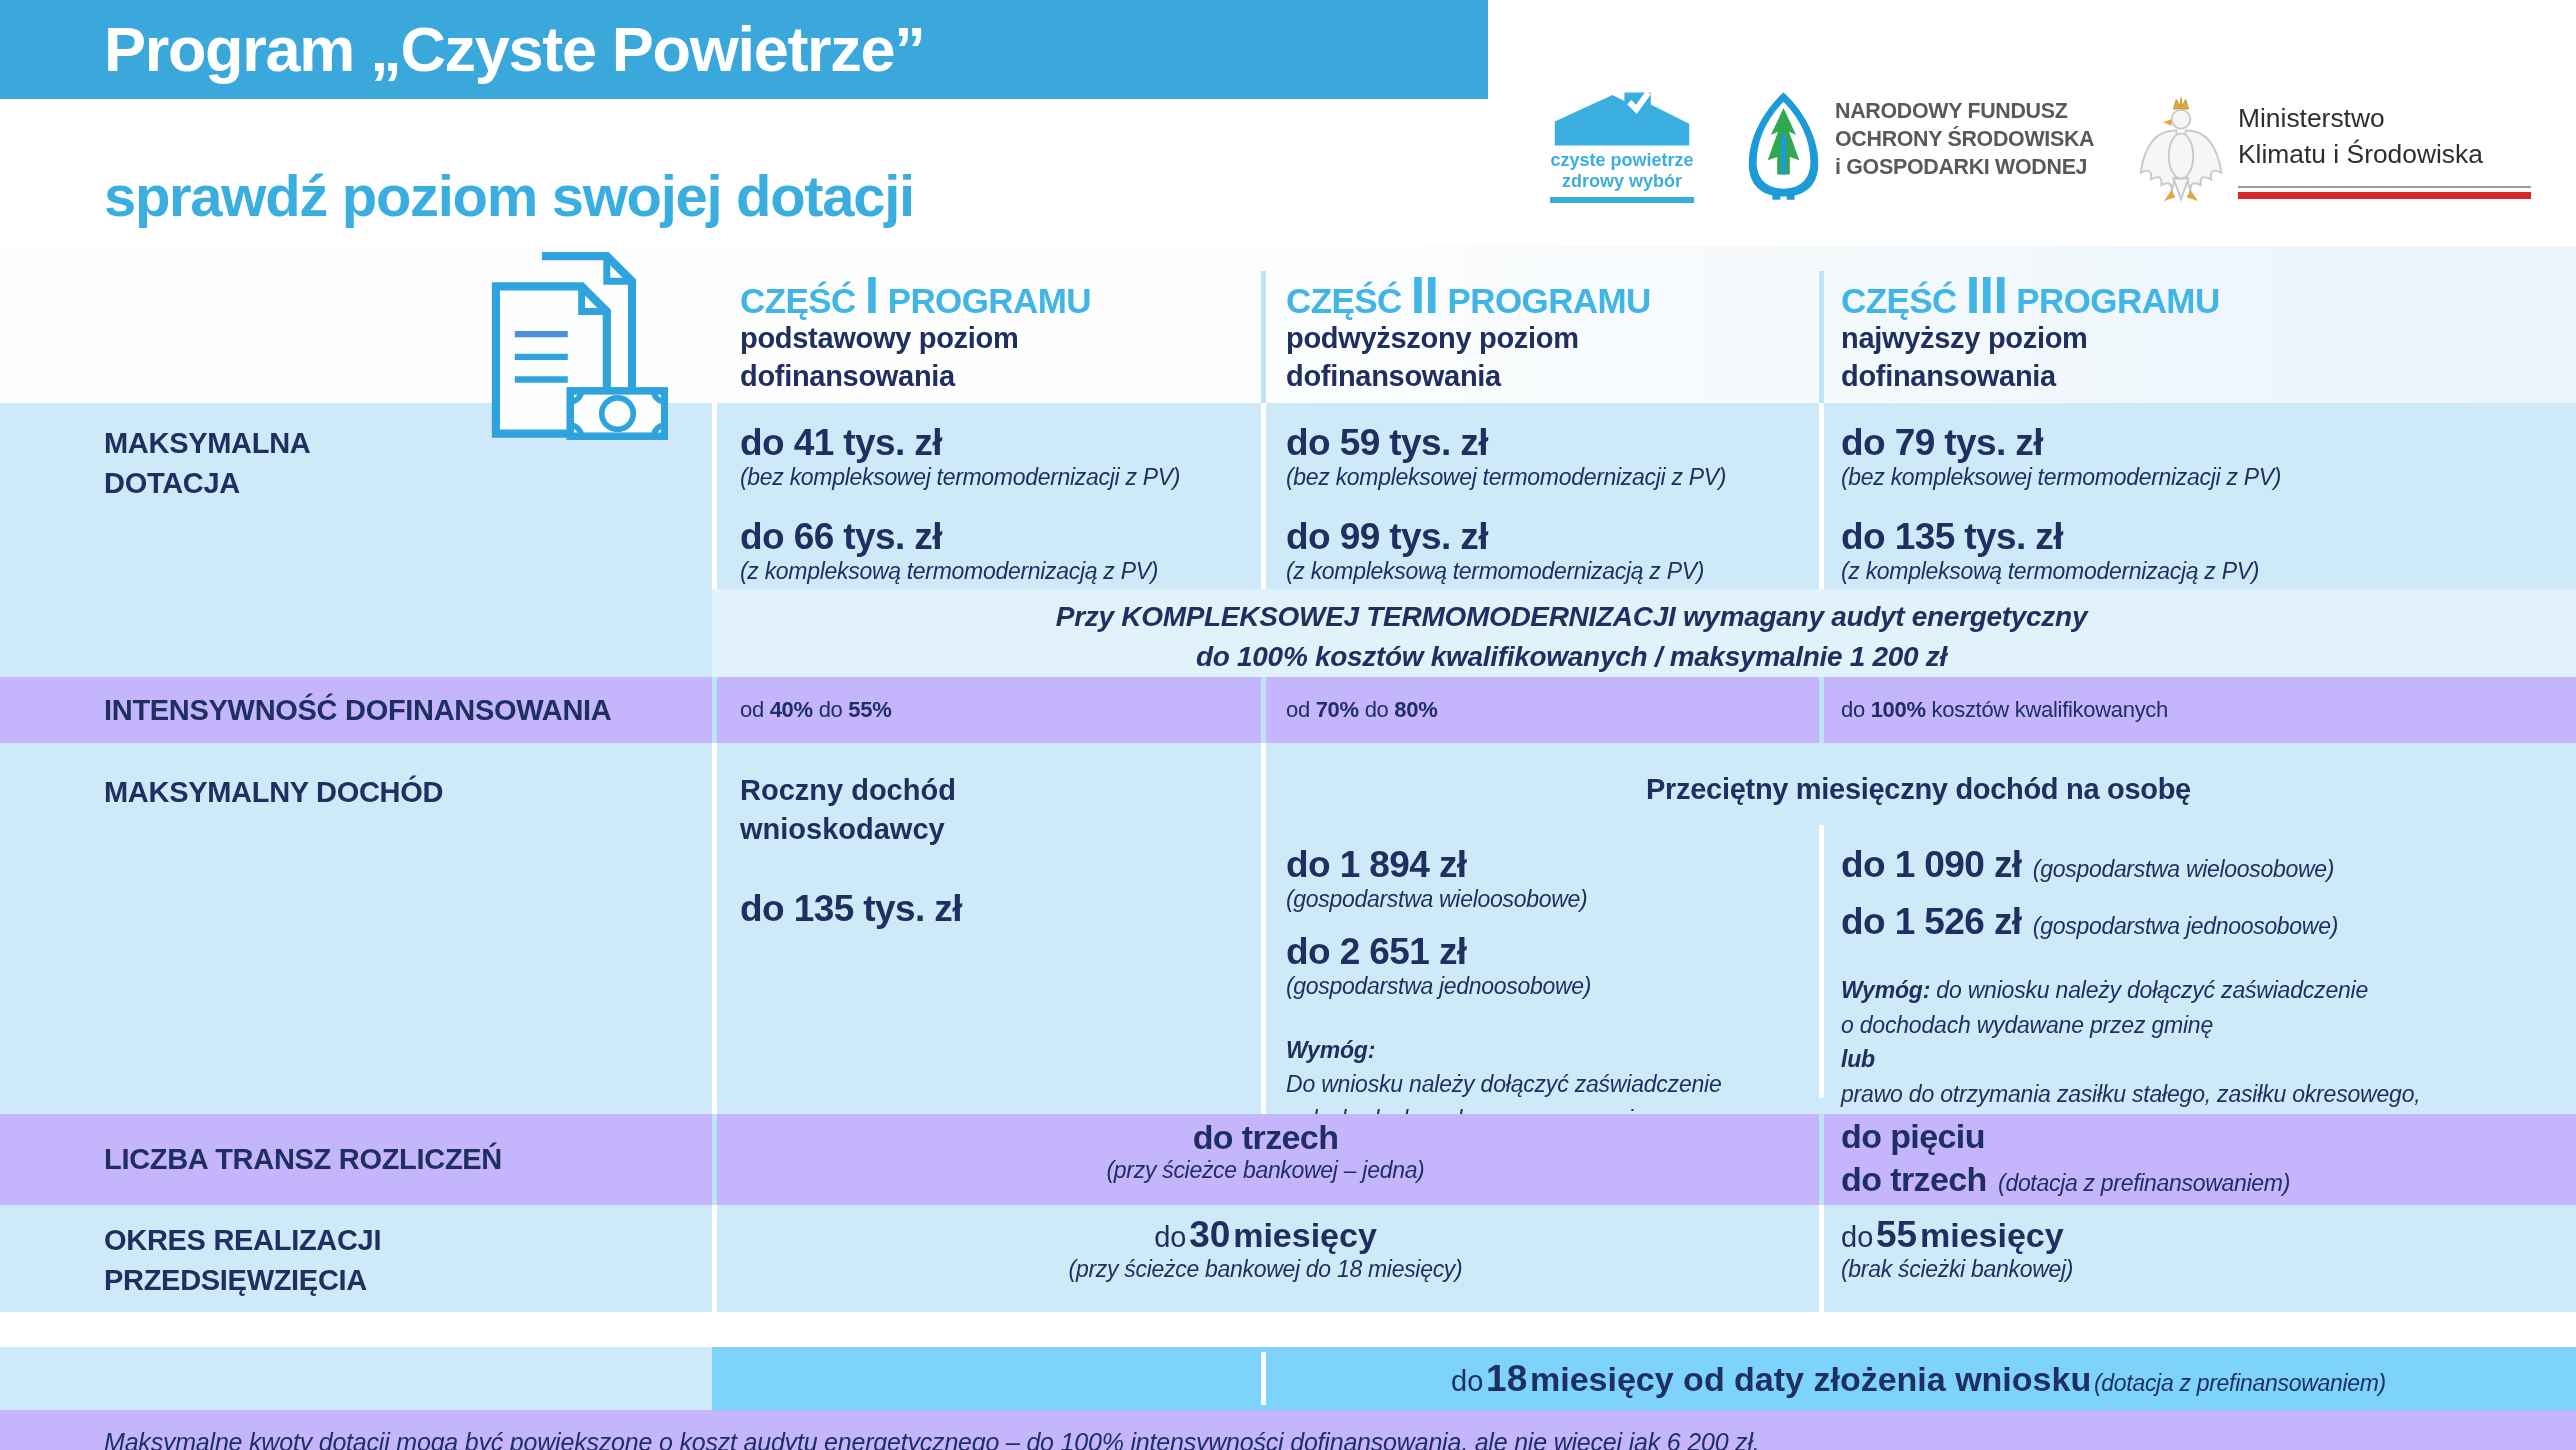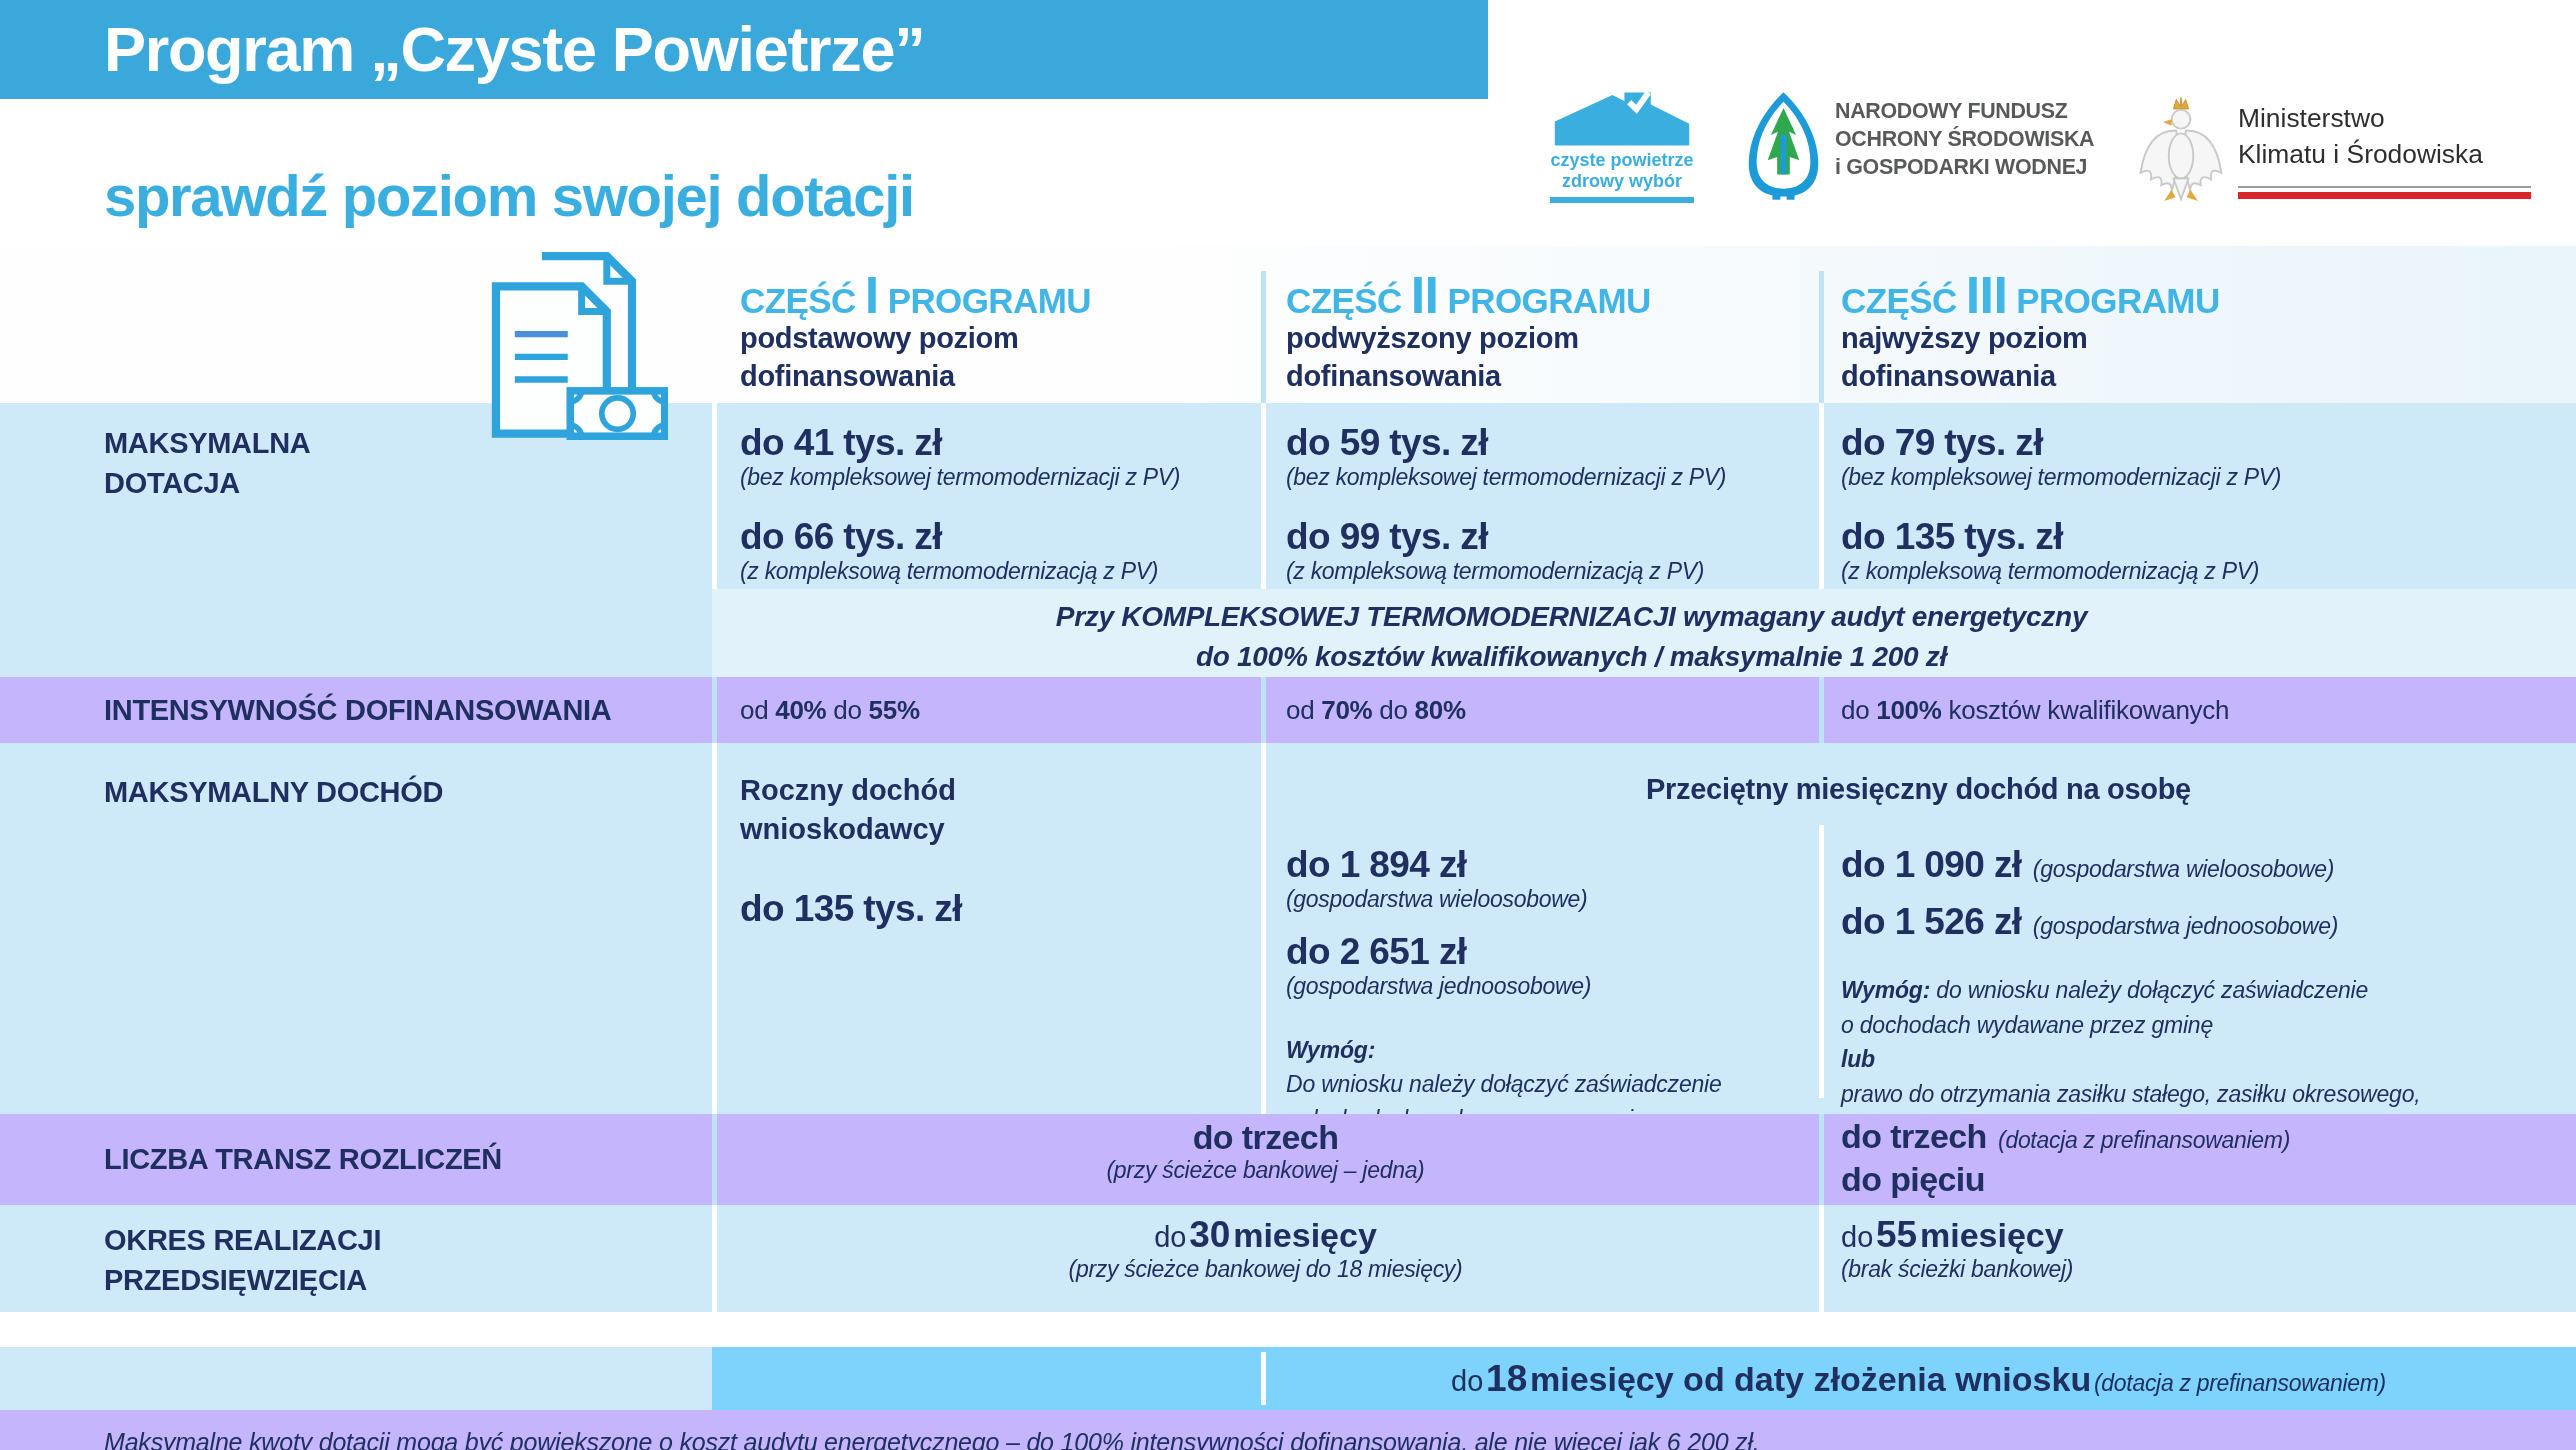--- a/index.html
+++ b/index.html
@@ -47,21 +47,21 @@
   .note{font-size:23px;font-style:italic;font-weight:400;letter-spacing:-0.3px;white-space:nowrap;}
   .cellblock{position:absolute;top:19px;}
   .cellblock .gap{height:25px;}
 
   .noteband-left{position:absolute;left:0;top:0;bottom:0;width:712px;background:#CEE9F8;}
   .noteband{height:88px;background:#E1F2FB;}
   .noteband .ntext{position:absolute;left:712px;right:145px;top:7.6px;text-align:center;
     font-size:28px;font-weight:700;font-style:italic;line-height:1.45;letter-spacing:-0.3px;}
 
   .introw{height:66px;}
-  .intval{position:absolute;top:0;line-height:66px;font-size:26px;font-weight:400;white-space:nowrap;letter-spacing:-0.3px;}
+  .intval{position:absolute;top:0;line-height:66px;font-size:22px;font-weight:400;white-space:nowrap;letter-spacing:-0.3px;}
   .intval b{font-weight:800;}
   .intval .mid{font-weight:500;}
 
   .r3 .subhead{position:absolute;left:1261px;width:1315px;top:30px;text-align:center;
     font-size:29px;font-weight:700;letter-spacing:-0.3px;}
   .wymog{font-size:23px;font-style:italic;line-height:1.5;letter-spacing:-0.2px;white-space:nowrap;}
   .wymog b{font-weight:800;}
   .inlinenote{font-size:23px;font-style:italic;font-weight:400;margin-left:11.3px;letter-spacing:-0.3px;}
 
   .spancell{position:absolute;text-align:center;}
@@ -292,22 +292,22 @@
 
   <div class="band bg-white" style="height:91px;">
     <div class="vline blue" style="left:712px;"></div>
     <div class="vline blue" style="left:1819px;"></div>
     <div class="rowlabel" style="top:0;line-height:91px;">LICZBA TRANSZ ROZLICZEŃ</div>
     <div class="spancell" style="left:712px;width:1107px;top:3.8px;">
       <div class="bigv">do trzech</div>
       <div class="note">(przy ścieżce bankowej – jedna)</div>
     </div>
     <div class="abs" style="left:1841px;top:1.3px;">
+      <div class="bigv" style="line-height:1.25;">do pięciu</div>
       <div class="bigv" style="line-height:1.25;"><span>do trzech</span><span class="inlinenote">(dotacja z prefinansowaniem)</span></div>
-      <div class="bigv" style="line-height:1.25;">do pięciu</div>
     </div>
   </div>
 
   <div class="band bg-blue" style="height:107px;">
     <div class="vline white" style="left:712px;"></div>
     <div class="vline white" style="left:1819px;"></div>
     <div class="rowlabel" style="top:16.4px;">
       <div>OKRES REALIZACJI</div>
       <div>PRZEDSIĘWZIĘCIA</div>
     </div>

